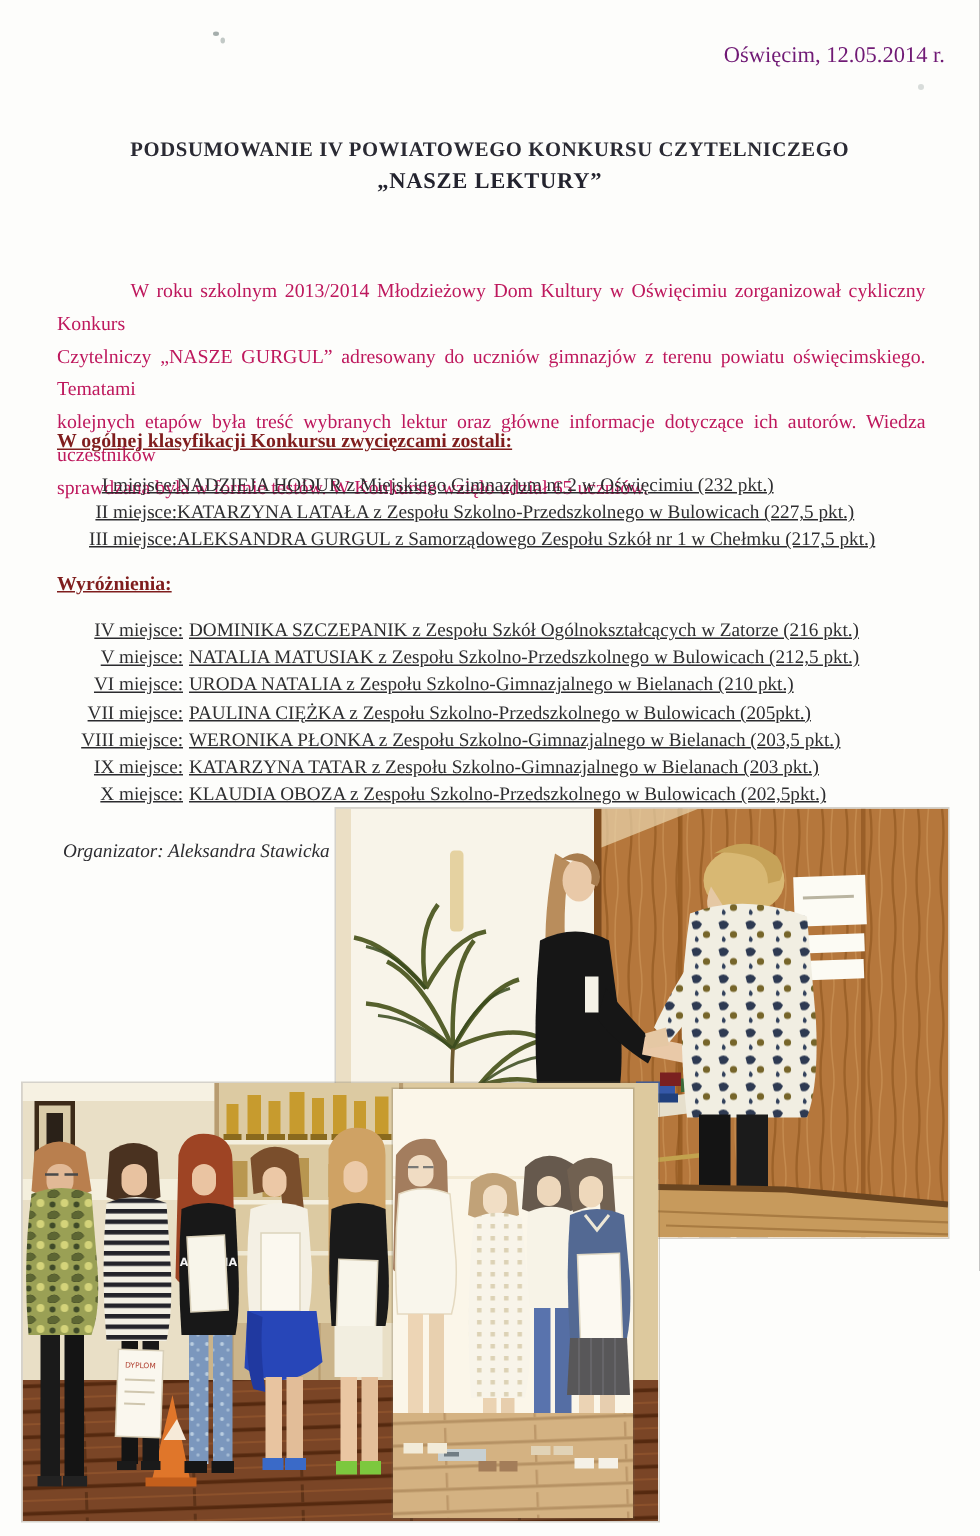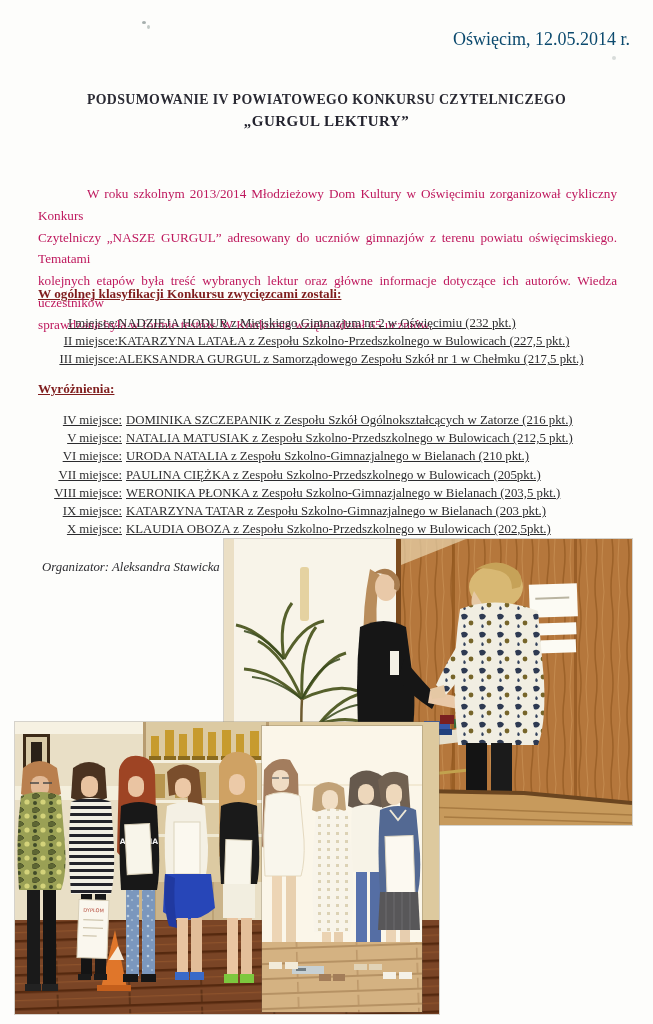--- a/index.html
+++ b/index.html
@@ -2,21 +2,21 @@
 <html><head>
 <meta charset="utf-8">
 <style>
   html,body{margin:0;padding:0;background:#9a9a9a;}
   .page{
     position:relative;width:653px;height:1024px;margin:0 auto;
     background:#fdfdfb;overflow:hidden;
     font-family:"Liberation Serif","DejaVu Serif",serif;color:#2b2b2e;
   }
   .artifact{position:absolute;background:#6a7a78;border-radius:50%;}
-  .date{position:absolute;top:29px;right:23px;font-size:18px;color:#0c4a6e;margin-left:45px;}
+  .date{position:absolute;top:29px;right:23px;font-size:15px;color:#701a75;margin-left:45px;}
   .titleblock{position:absolute;top:92px;left:0;width:653px;text-align:center;}
   .title1{font-size:13.8px;font-weight:bold;letter-spacing:.4px;color:#2a2a33;}
   .title2{font-size:15px;font-weight:bold;margin-top:5px;letter-spacing:.5px;color:#23232e;}
   .intro{position:absolute;left:38px;top:183px;width:579px;font-size:13.2px;color:#be185d;}
   .intro .ln{text-align:justify;text-align-last:justify;line-height:21.8px;white-space:normal;}
   .intro .ln.first{text-indent:49px;}
   .intro .ln.last{text-align-last:left;}
   .sechead{position:absolute;left:38px;font-size:13.2px;font-weight:bold;
     text-decoration:underline;color:#7f1d1d;}
   .list{position:absolute;left:38px;width:592px;text-decoration:underline;}
@@ -38,21 +38,21 @@
 <div class="page">
 
   <div class="artifact" style="left:142px;top:21px;width:4px;height:3px;opacity:.6"></div>
   <div class="artifact" style="left:147px;top:25px;width:3px;height:4px;opacity:.4"></div>
   <div class="artifact" style="left:612px;top:56px;width:4px;height:4px;opacity:.25"></div>
 
   <div class="date">Oświęcim, 12.05.2014 r.</div>
 
   <div class="titleblock">
     <div class="title1">PODSUMOWANIE IV POWIATOWEGO KONKURSU CZYTELNICZEGO</div>
-    <div class="title2">„GURGUL LEKTURY”</div>
+    <div class="title2">„NASZE LEKTURY”</div>
   </div>
 
   <div class="intro">
     <div class="ln first">W roku szkolnym 2013/2014 Młodzieżowy Dom Kultury w Oświęcimiu zorganizował cykliczny Konkurs</div>
     <div class="ln">Czytelniczy „NASZE GURGUL” adresowany do uczniów gimnazjów z terenu powiatu oświęcimskiego. Tematami</div>
     <div class="ln">kolejnych etapów była treść wybranych lektur oraz główne informacje dotyczące ich autorów. Wiedza uczestników</div>
     <div class="ln last">sprawdzana była w formie testów. W Konkursie wzięło udział 65 uczniów.</div>
   </div>
 
   <div class="sechead" style="top:286px">W ogólnej klasyfikacji Konkursu zwycięzcami zostali:</div>

